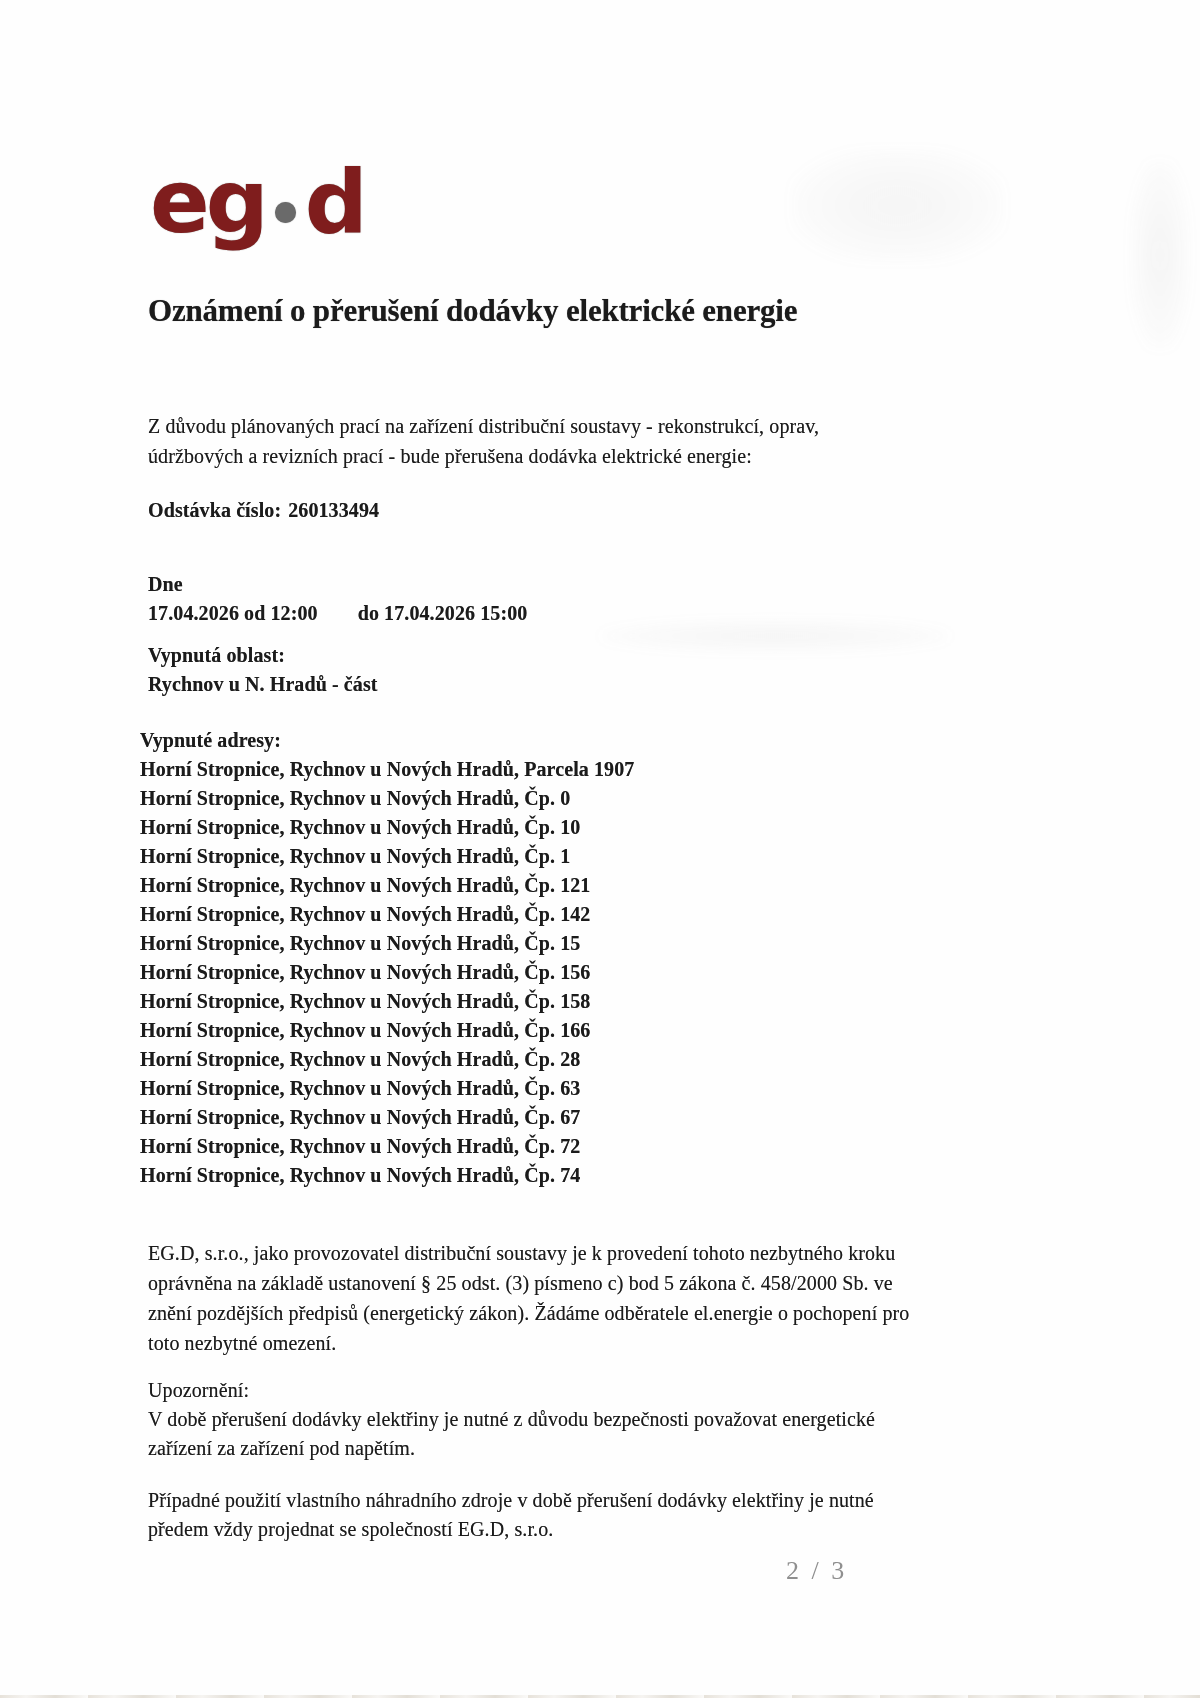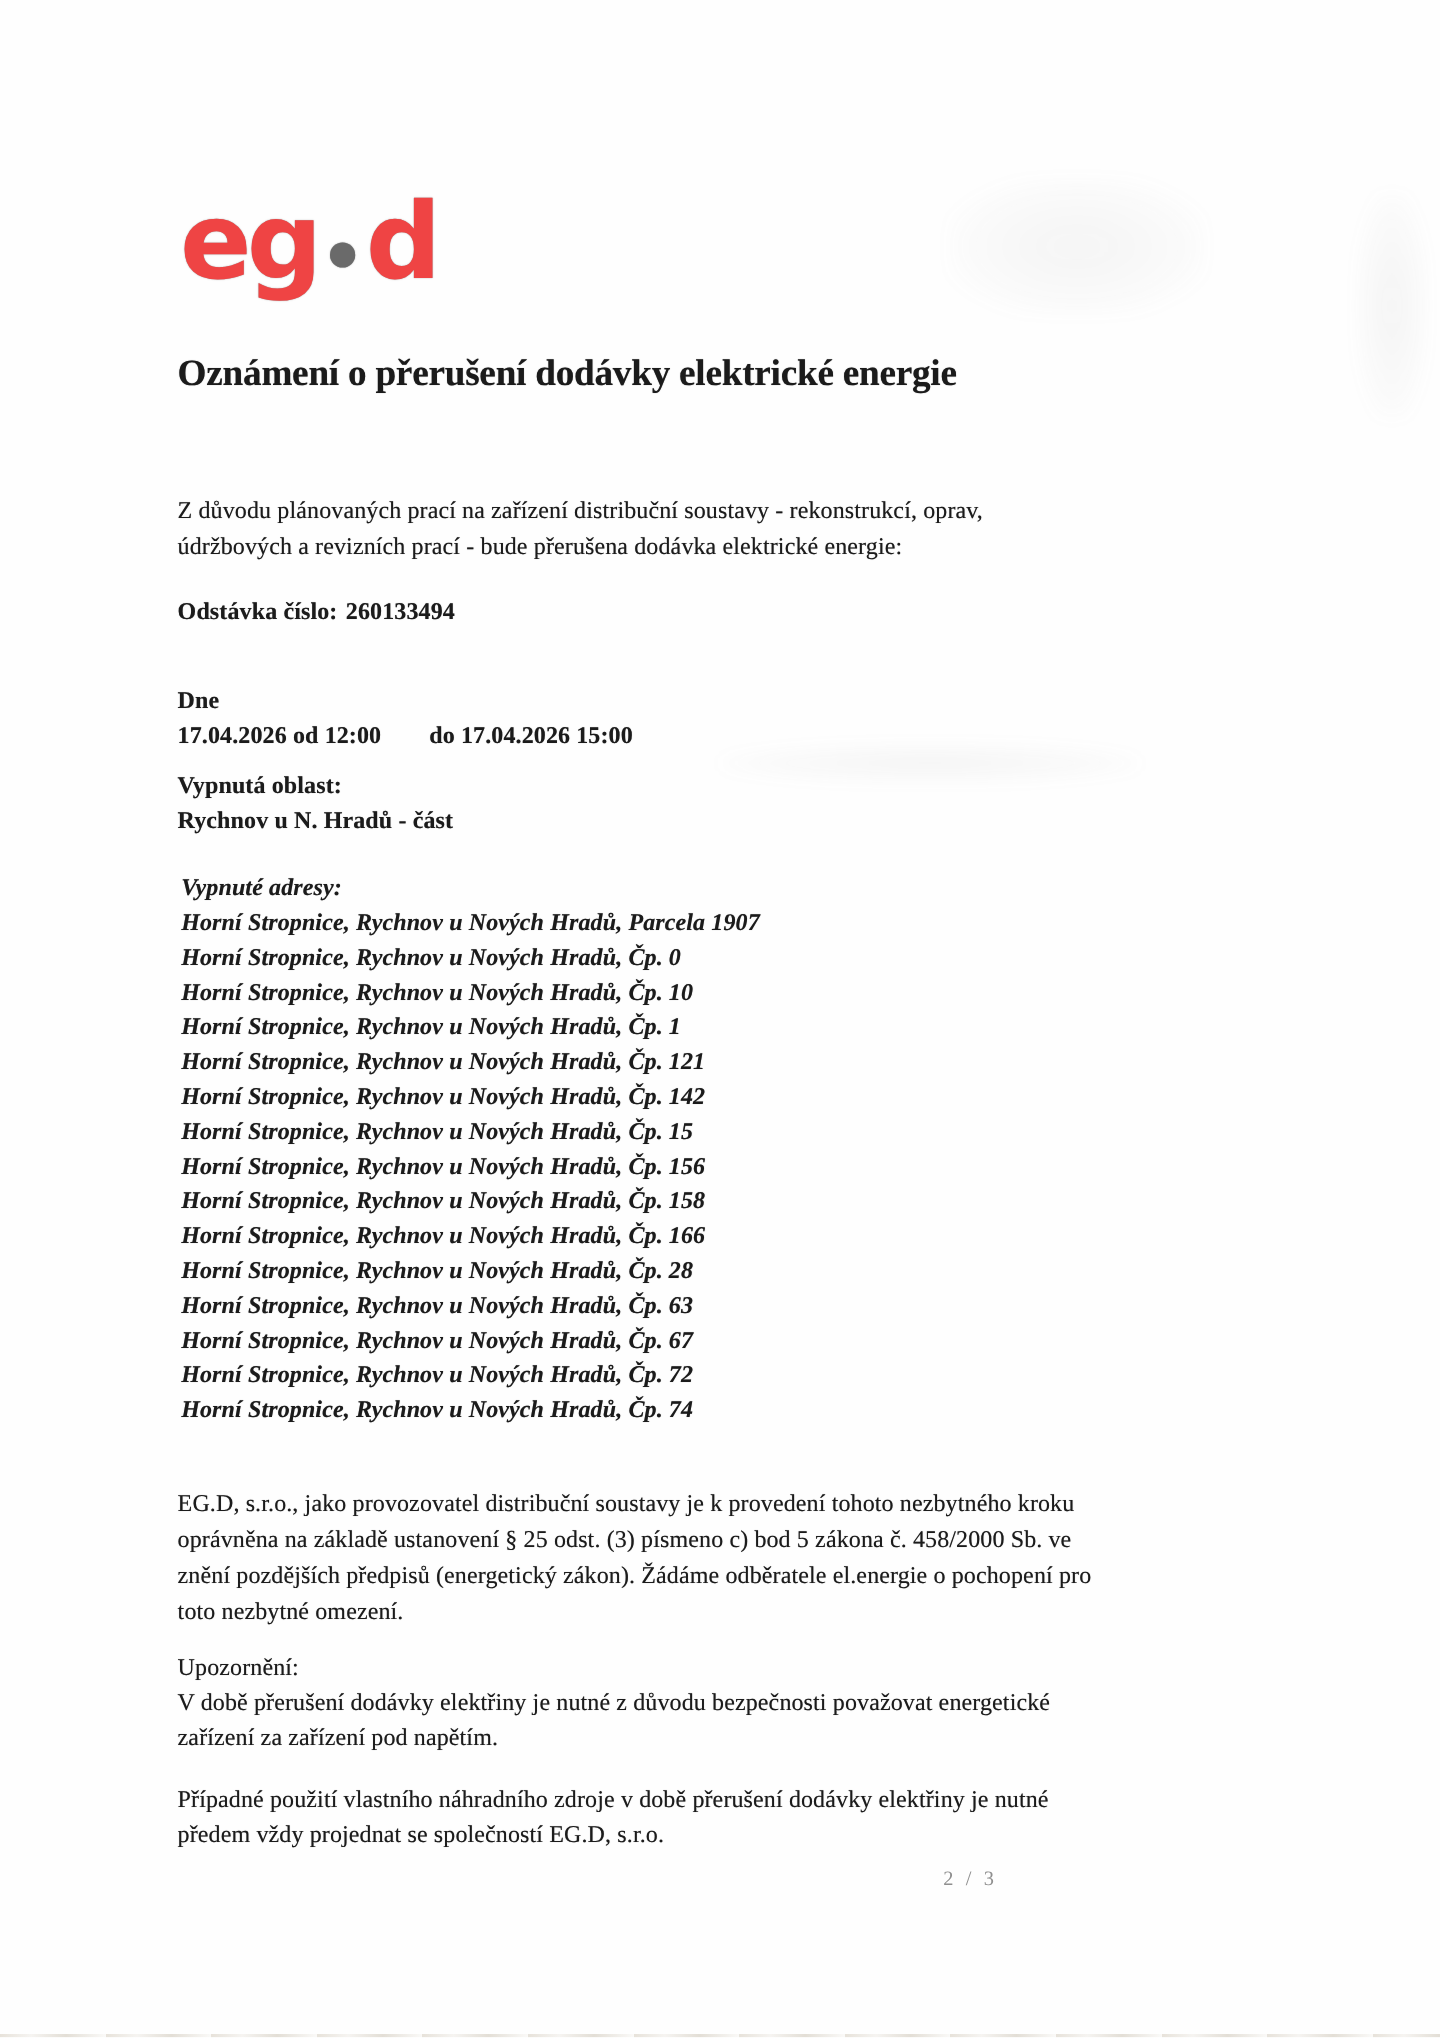--- a/index.html
+++ b/index.html
@@ -31,21 +31,21 @@
   
   .logo {
     left: 150px; top: 158px;
     display: flex;
     align-items: flex-start;
     font-family: "DejaVu Sans", "Liberation Sans", sans-serif;
     font-weight: bold;
     font-size: 88px;
     line-height: 1.0;
     letter-spacing: -4px;
-    color: #ef4444;
+    color: #7f1d1d;
     text-shadow: 0 0 1px rgba(106,106,106,0.8);
   }
   .logo-dot {
     width: 21px; height: 21px;
     border-radius: 50%;
     background: #6a6a6a;
     margin: 44px 9px 0 10px;
     box-shadow: 0 0 1px rgba(106,106,106,0.8);
   }
 
@@ -57,21 +57,21 @@
     letter-spacing: -0.2px;
     text-shadow: 0 0 0.7px rgba(20,20,20,0.6);
     white-space: nowrap;
   }
 
   .date-to { margin-left: 40px; }
   .num-gap { margin-left: 7px; }
 
   .page-number {
     left: 786px; top: 1556px;
-    font-size: 17px;
+    font-size: 26px;
     letter-spacing: 3px;
     color: #8f8f8f;
     text-shadow: none;
   }
 
   
   .ghost {
     position: absolute;
     pointer-events: none;
     filter: blur(6px);
@@ -121,21 +121,21 @@
     <div>
       <span>17.04.2026 od 12:00</span><span class="date-to">do 17.04.2026 15:00</span>
     </div>
   </div>
 
   <div class="abs txt bold" style="left:148px; top:597px;">
     <div>Vypnutá oblast:</div>
     <div>Rychnov u N. Hradů - část</div>
   </div>
 
-  <div class="abs txt bold" style="left:151px; top:682px;font-style:italic;">
+  <div class="abs txt bold" style="left:140px; top:682px;">
     <div>Vypnuté adresy:</div>
     <div>Horní Stropnice, Rychnov u Nových Hradů, Parcela 1907</div>
     <div>Horní Stropnice, Rychnov u Nových Hradů, Čp. 0</div>
     <div>Horní Stropnice, Rychnov u Nových Hradů, Čp. 10</div>
     <div>Horní Stropnice, Rychnov u Nových Hradů, Čp. 1</div>
     <div>Horní Stropnice, Rychnov u Nových Hradů, Čp. 121</div>
     <div>Horní Stropnice, Rychnov u Nových Hradů, Čp. 142</div>
     <div>Horní Stropnice, Rychnov u Nových Hradů, Čp. 15</div>
     <div>Horní Stropnice, Rychnov u Nových Hradů, Čp. 156</div>
     <div>Horní Stropnice, Rychnov u Nových Hradů, Čp. 158</div>

